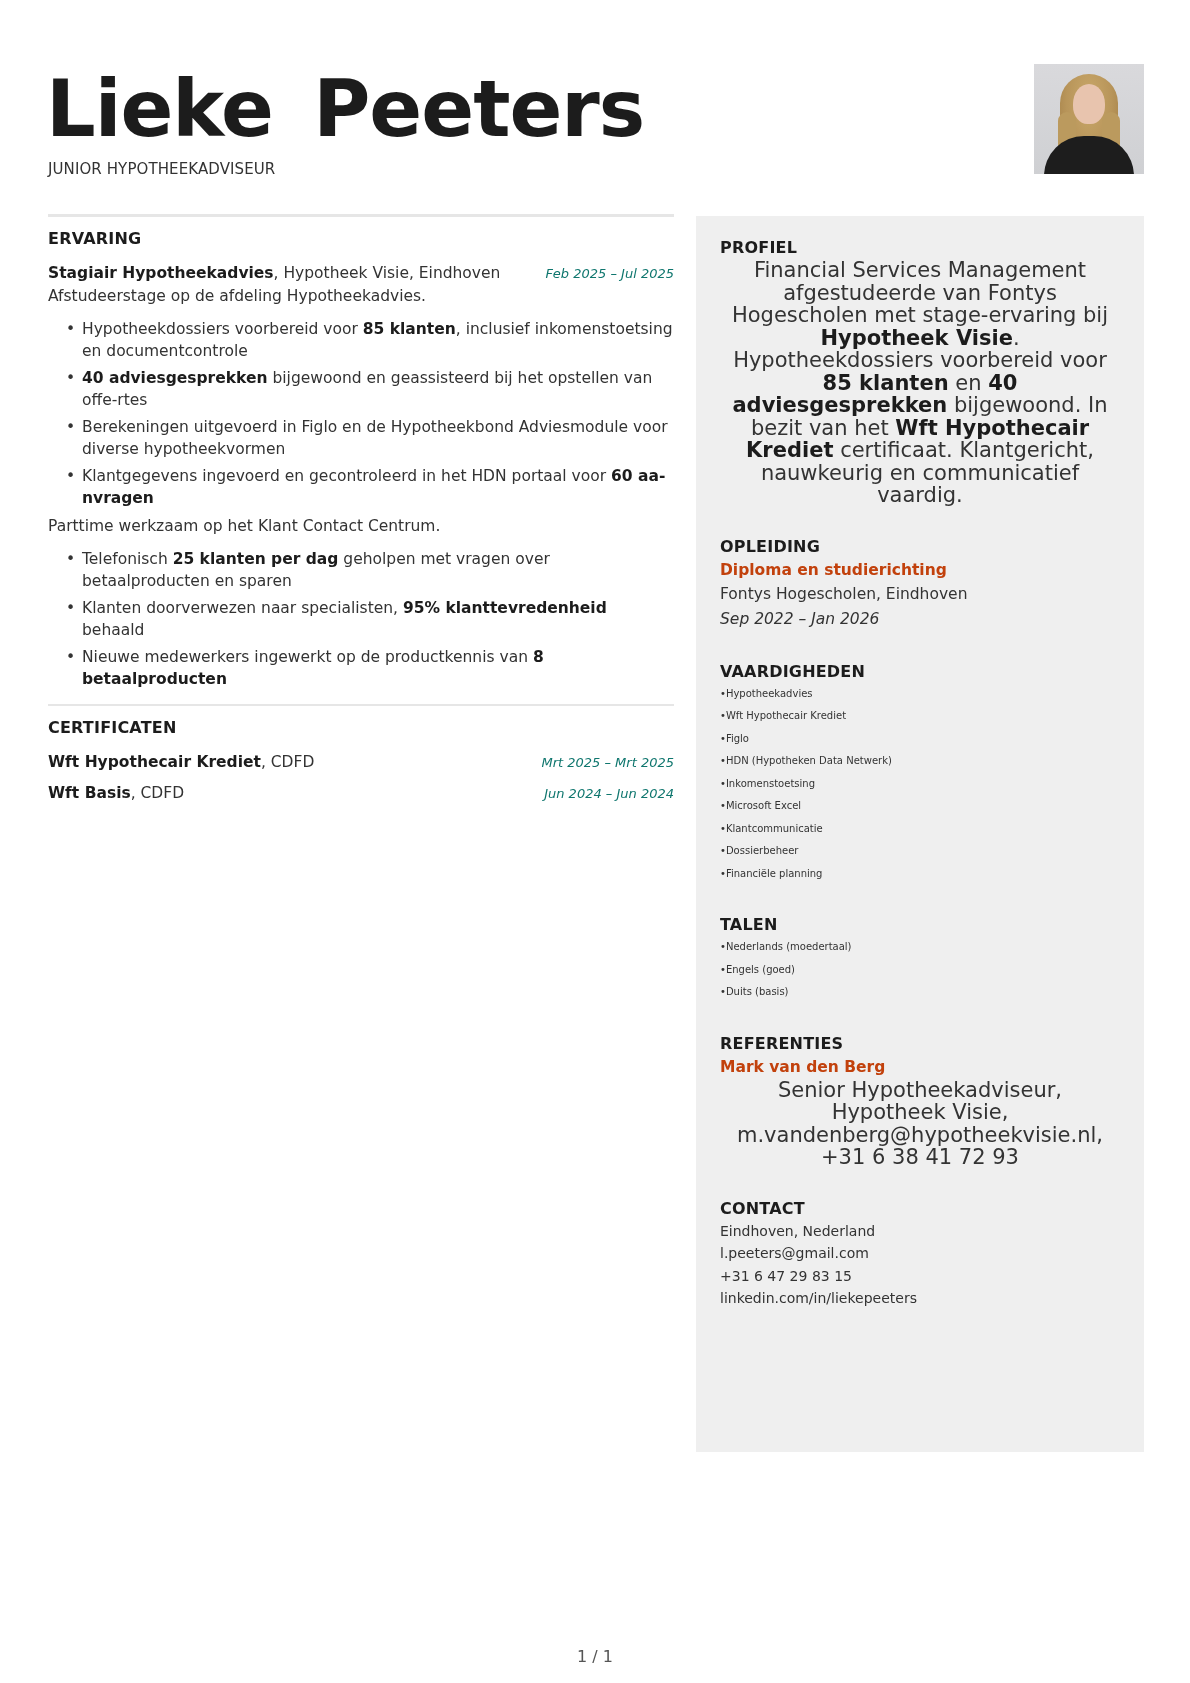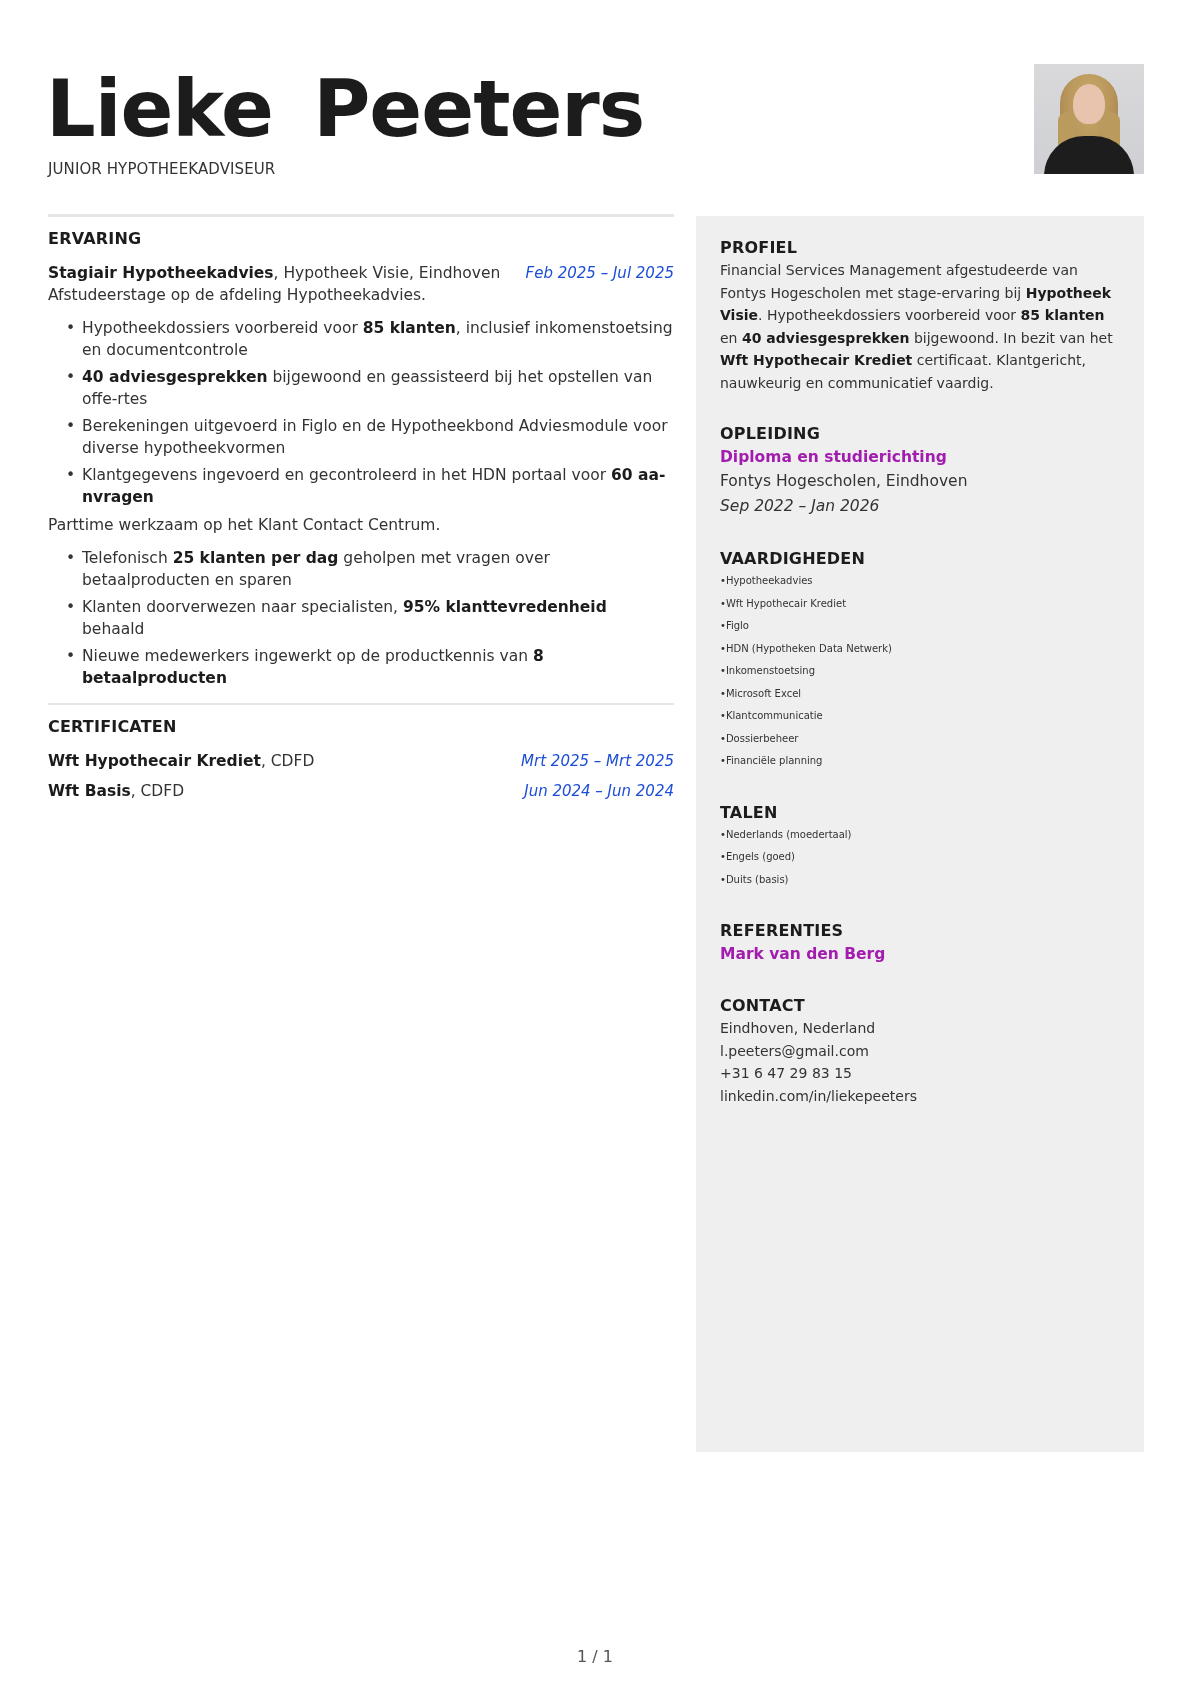--- a/index.html
+++ b/index.html
@@ -103,22 +103,22 @@
       display: flex;
       justify-content: space-between;
       align-items: baseline;
       font-size: 15.5px;
       line-height: 22px;
     }
     .job-head .role { font-weight: bold; color: #1c1c1c; }
     .job-head .company { color: #333; }
     .date {
       font-style: italic;
-      font-size: 15px;
-      color: #1d4ed8;
+      font-size: 13px;
+      color: #0f766e;
     }
     .job-desc {
       font-size: 15.5px;
       line-height: 22px;
       color: #333;
     }
     ul.bullets {
       list-style: none;
       margin-top: 11px;
       padding-left: 18px;
@@ -154,29 +154,30 @@
       left: 696px;
       top: 216px;
       width: 448px;
       height: 1236px;
       background: #efefef;
       padding: 22px 24px;
     }
     .right .section-title { margin-bottom: 2px; }
     .right .block { margin-bottom: 30px; }
     .right .para {
-      font-size: 14px;
+      font-size: 21px;
       line-height: 22.5px;
       color: #333;
+      text-align: center;
     }
     .right .sub-bold {
       font-weight: bold;
       font-size: 15.5px;
       line-height: 24px;
-      color: #a21caf;
+      color: #c2410c;
     }
     .right .line {
       font-size: 15.5px;
       line-height: 25px;
       color: #333;
     }
     .right .line.it { font-style: italic; }
     .right ul.simple { list-style: none; }
     .right ul.simple li {
       font-size: 10px;
@@ -294,20 +295,21 @@
       <ul class="simple">
         <li>Nederlands (moedertaal)</li>
         <li>Engels (goed)</li>
         <li>Duits (basis)</li>
       </ul>
     </div>
 
     <div class="block">
       <div class="section-title">REFERENTIES</div>
       <div class="sub-bold">Mark van den Berg</div>
+      <div class="para">Senior Hypotheekadviseur, Hypotheek Visie, m.vandenberg@hypotheekvisie.nl, +31 6 38 41 72 93</div>
     </div>
 
     <div class="block" style="margin-bottom:0;">
       <div class="section-title">CONTACT</div>
       <div class="contact-line">Eindhoven, Nederland</div>
       <div class="contact-line">l.peeters@gmail.com</div>
       <div class="contact-line">+31 6 47 29 83 15</div>
       <div class="contact-line">linkedin.com/in/liekepeeters</div>
     </div>
   </div>

